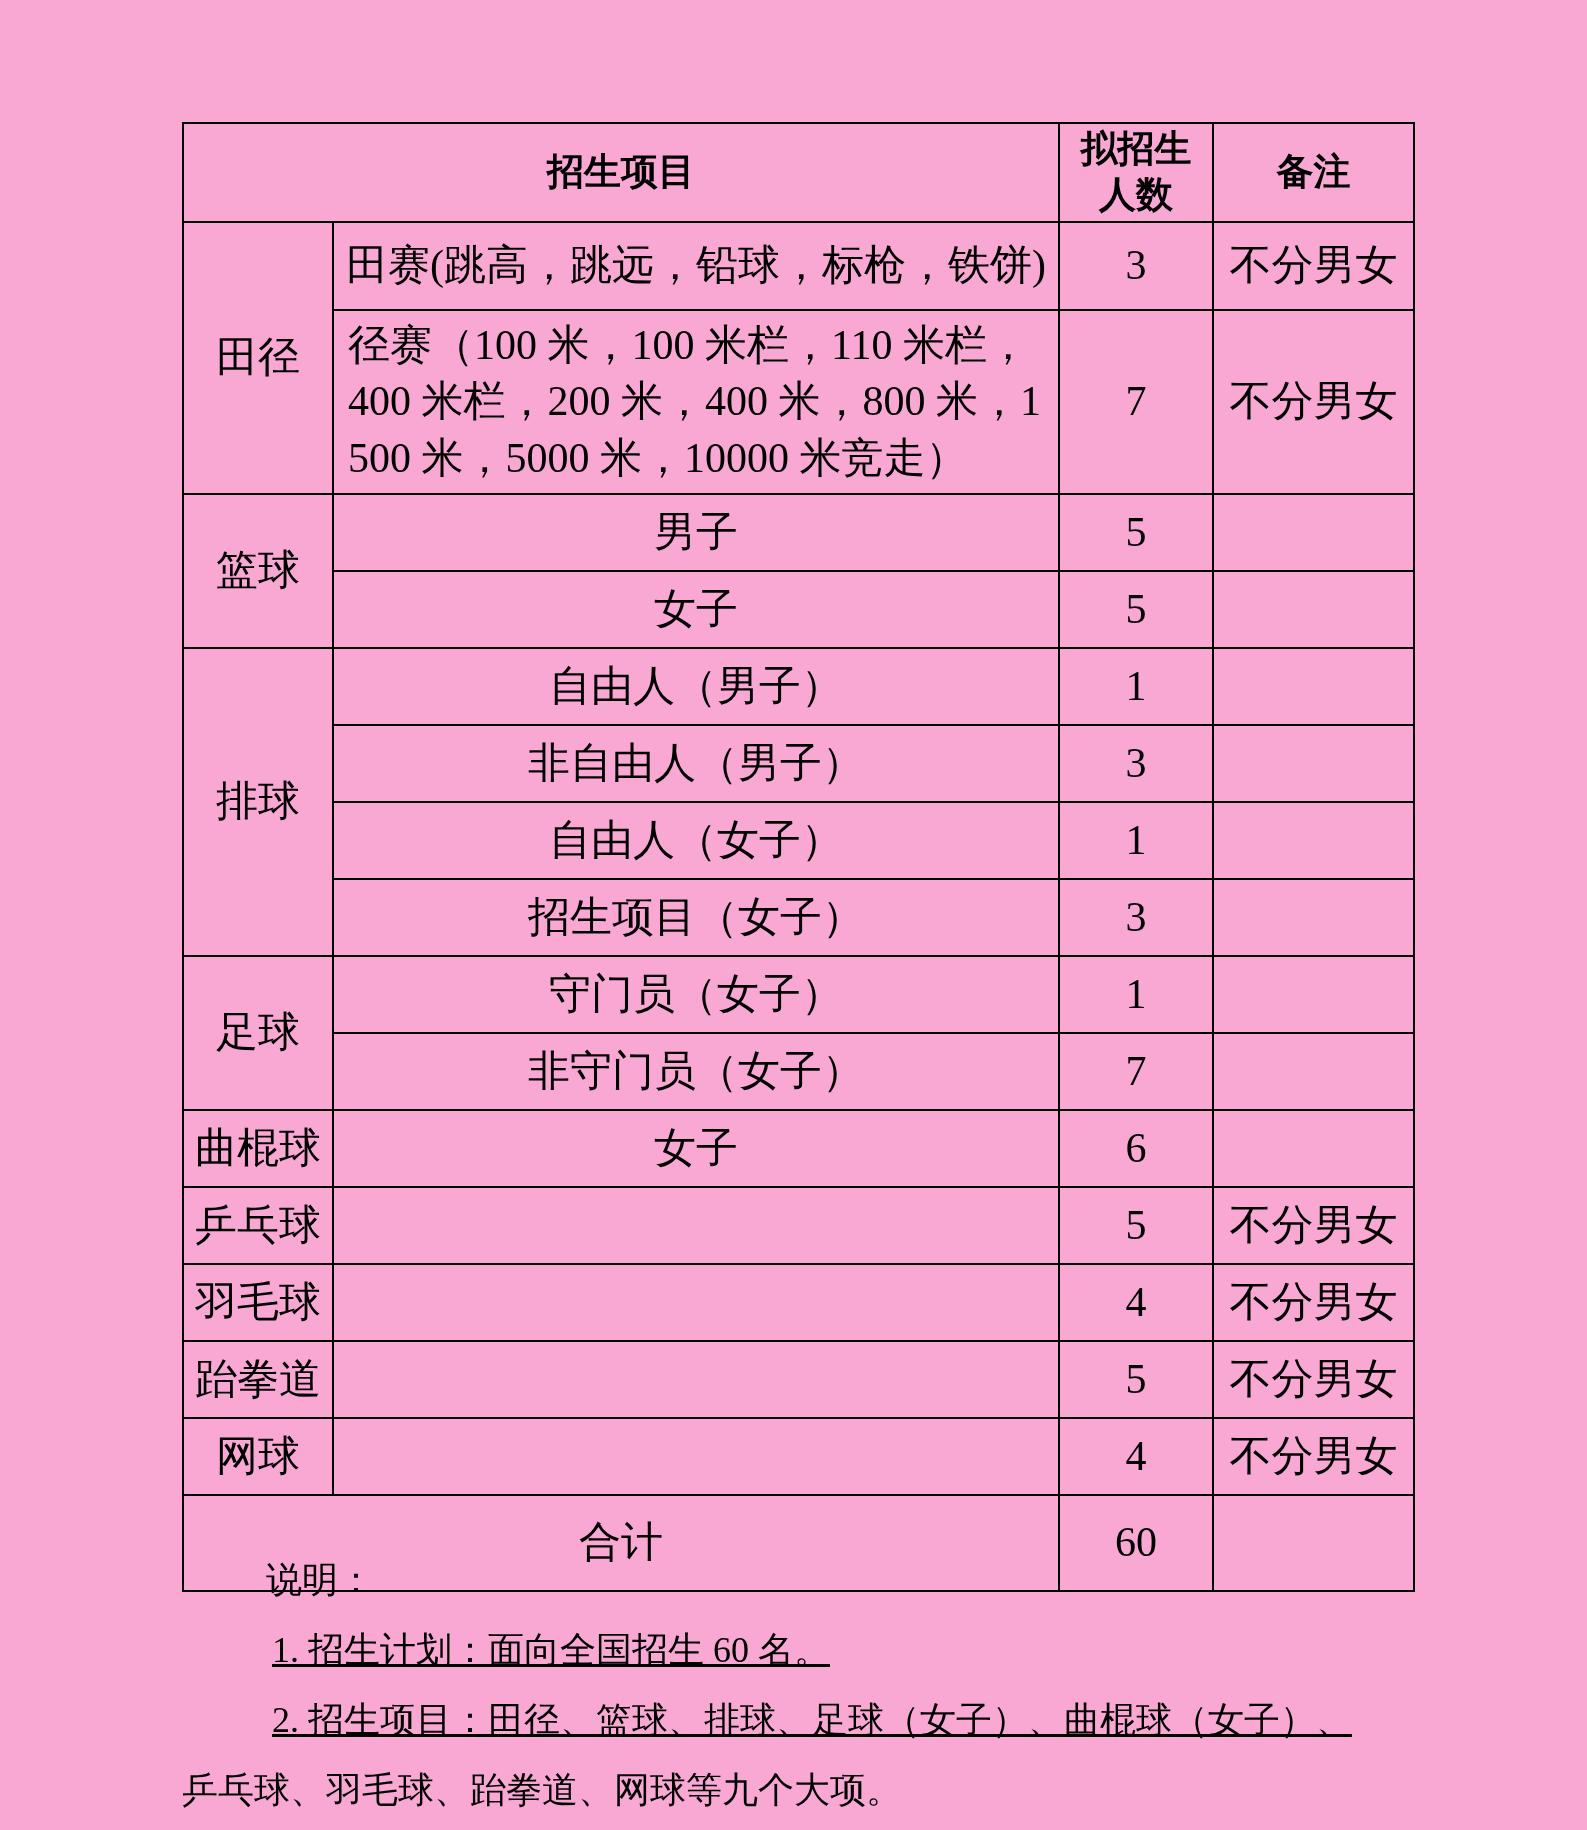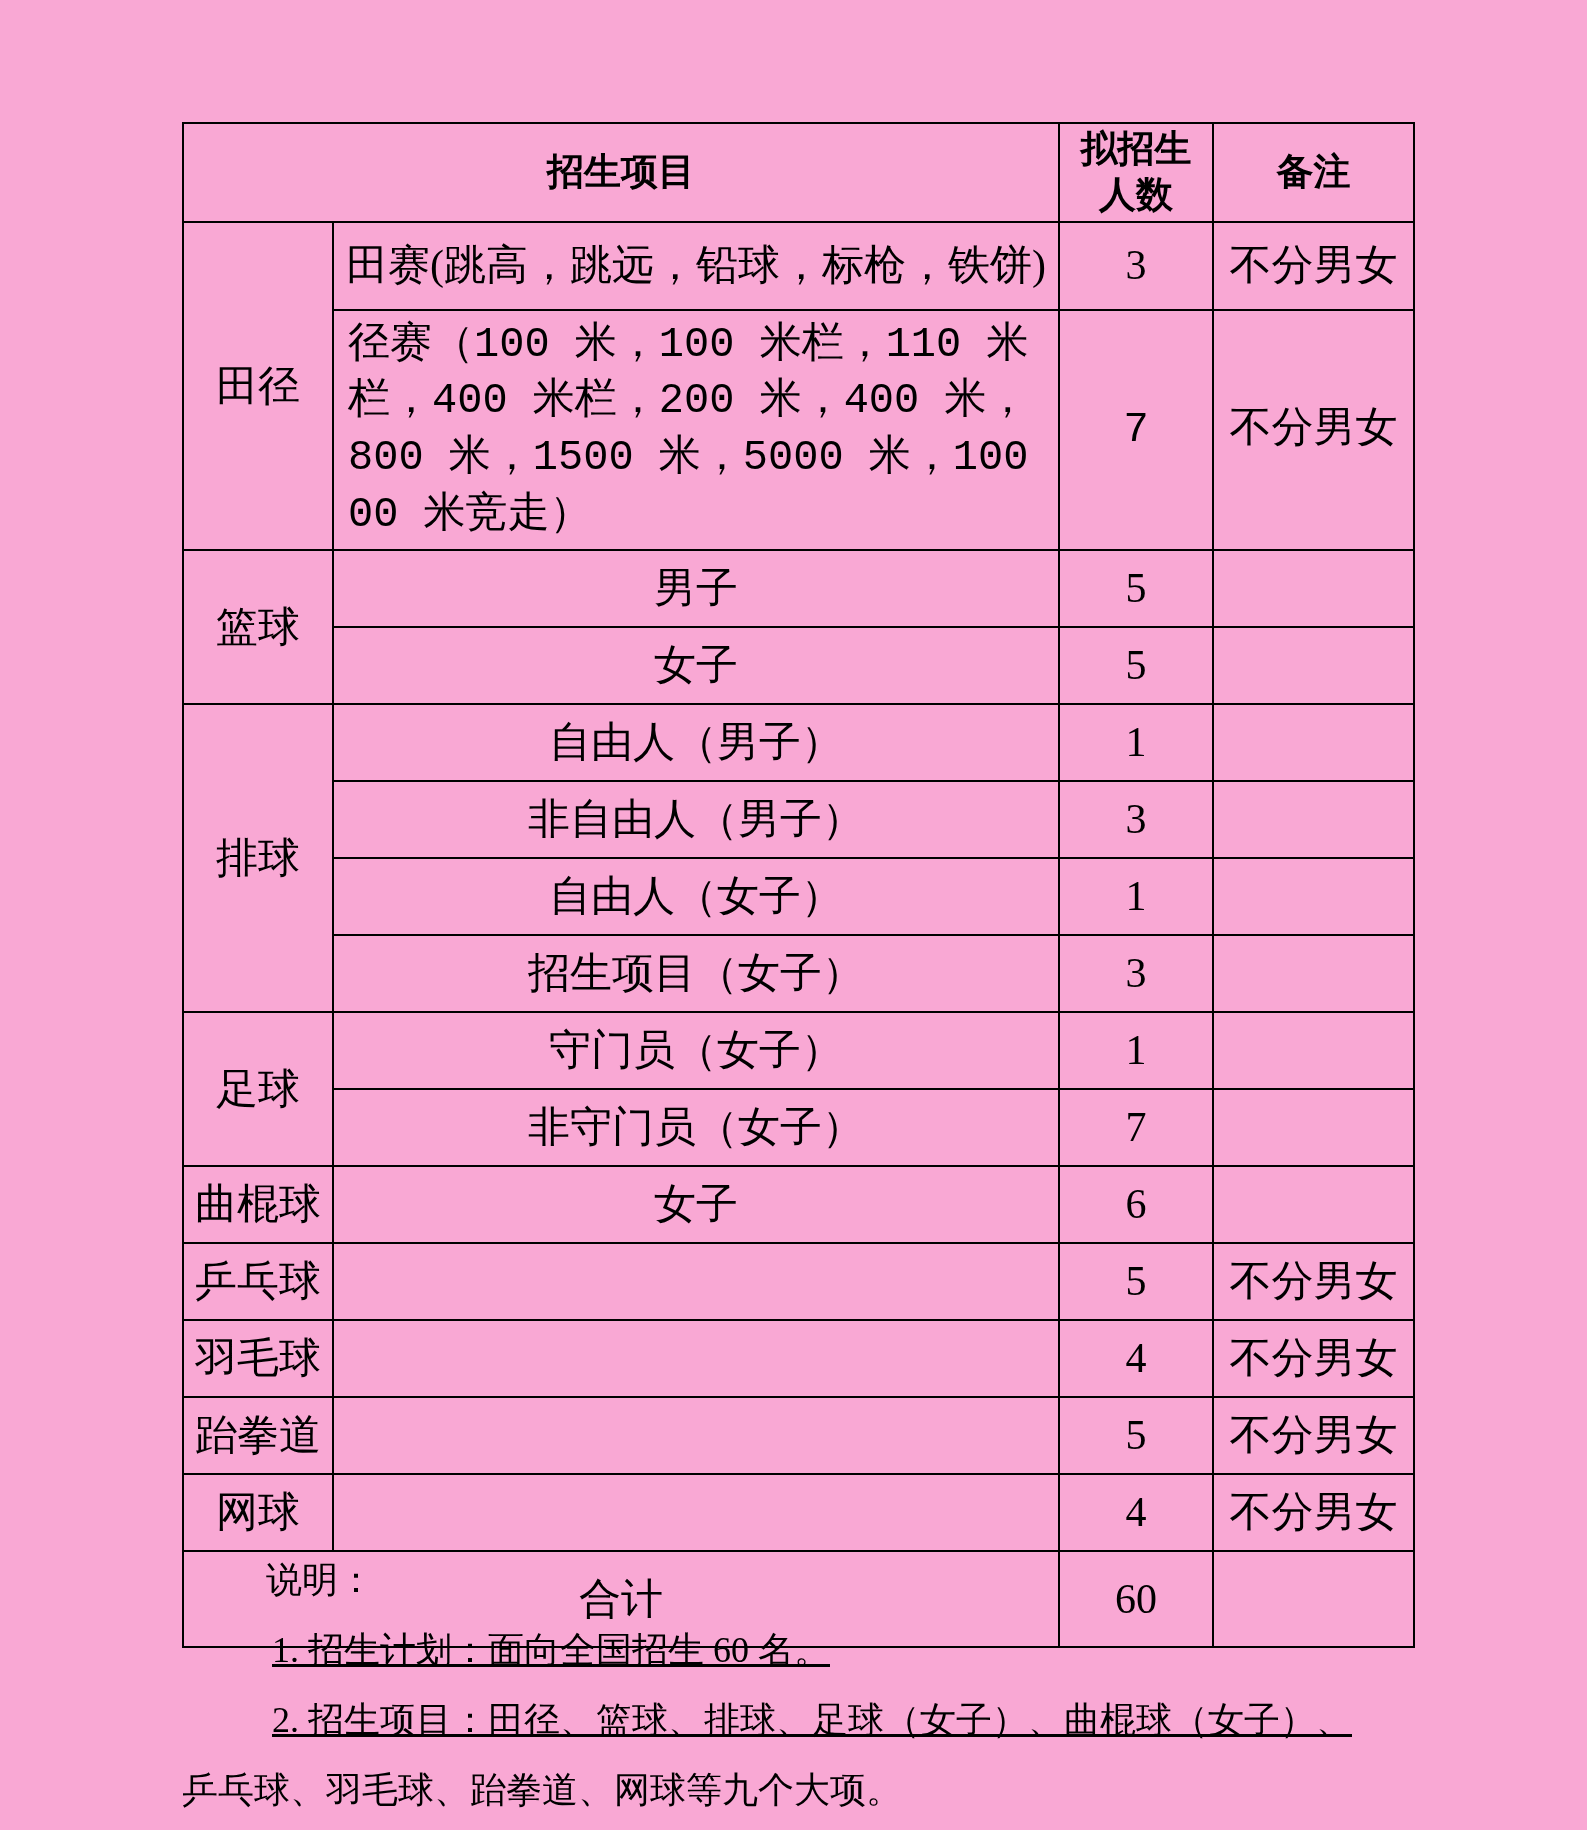--- a/index.html
+++ b/index.html
@@ -43,21 +43,21 @@
     overflow: hidden;
   }
   table.enroll thead tr { height: 95px; }
   table.enroll thead th {
     font-weight: bold;
     font-size: 37px;
   }
   table.enroll thead th div { line-height: 1.25; font-family: Liberation Serif, serif; }
   table.enroll tbody tr { height: 77px; }
   table.enroll tbody tr:nth-child(1) { height: 88px; }
-  table.enroll tbody tr:nth-child(2) { height: 138px; font-family: Liberation Mono, monospace; }
+  table.enroll tbody tr:nth-child(2) { height: 138px; }
   table.enroll tbody tr:nth-child(2) td.item-cell {
     text-align: left;
     padding: 6px 12px 6px 14px;
     line-height: 1.35;
   }
   table.enroll tfoot tr { height: 96px; }
   .notes {
     position: absolute;
     left: 182px;
     top: 1545px;

